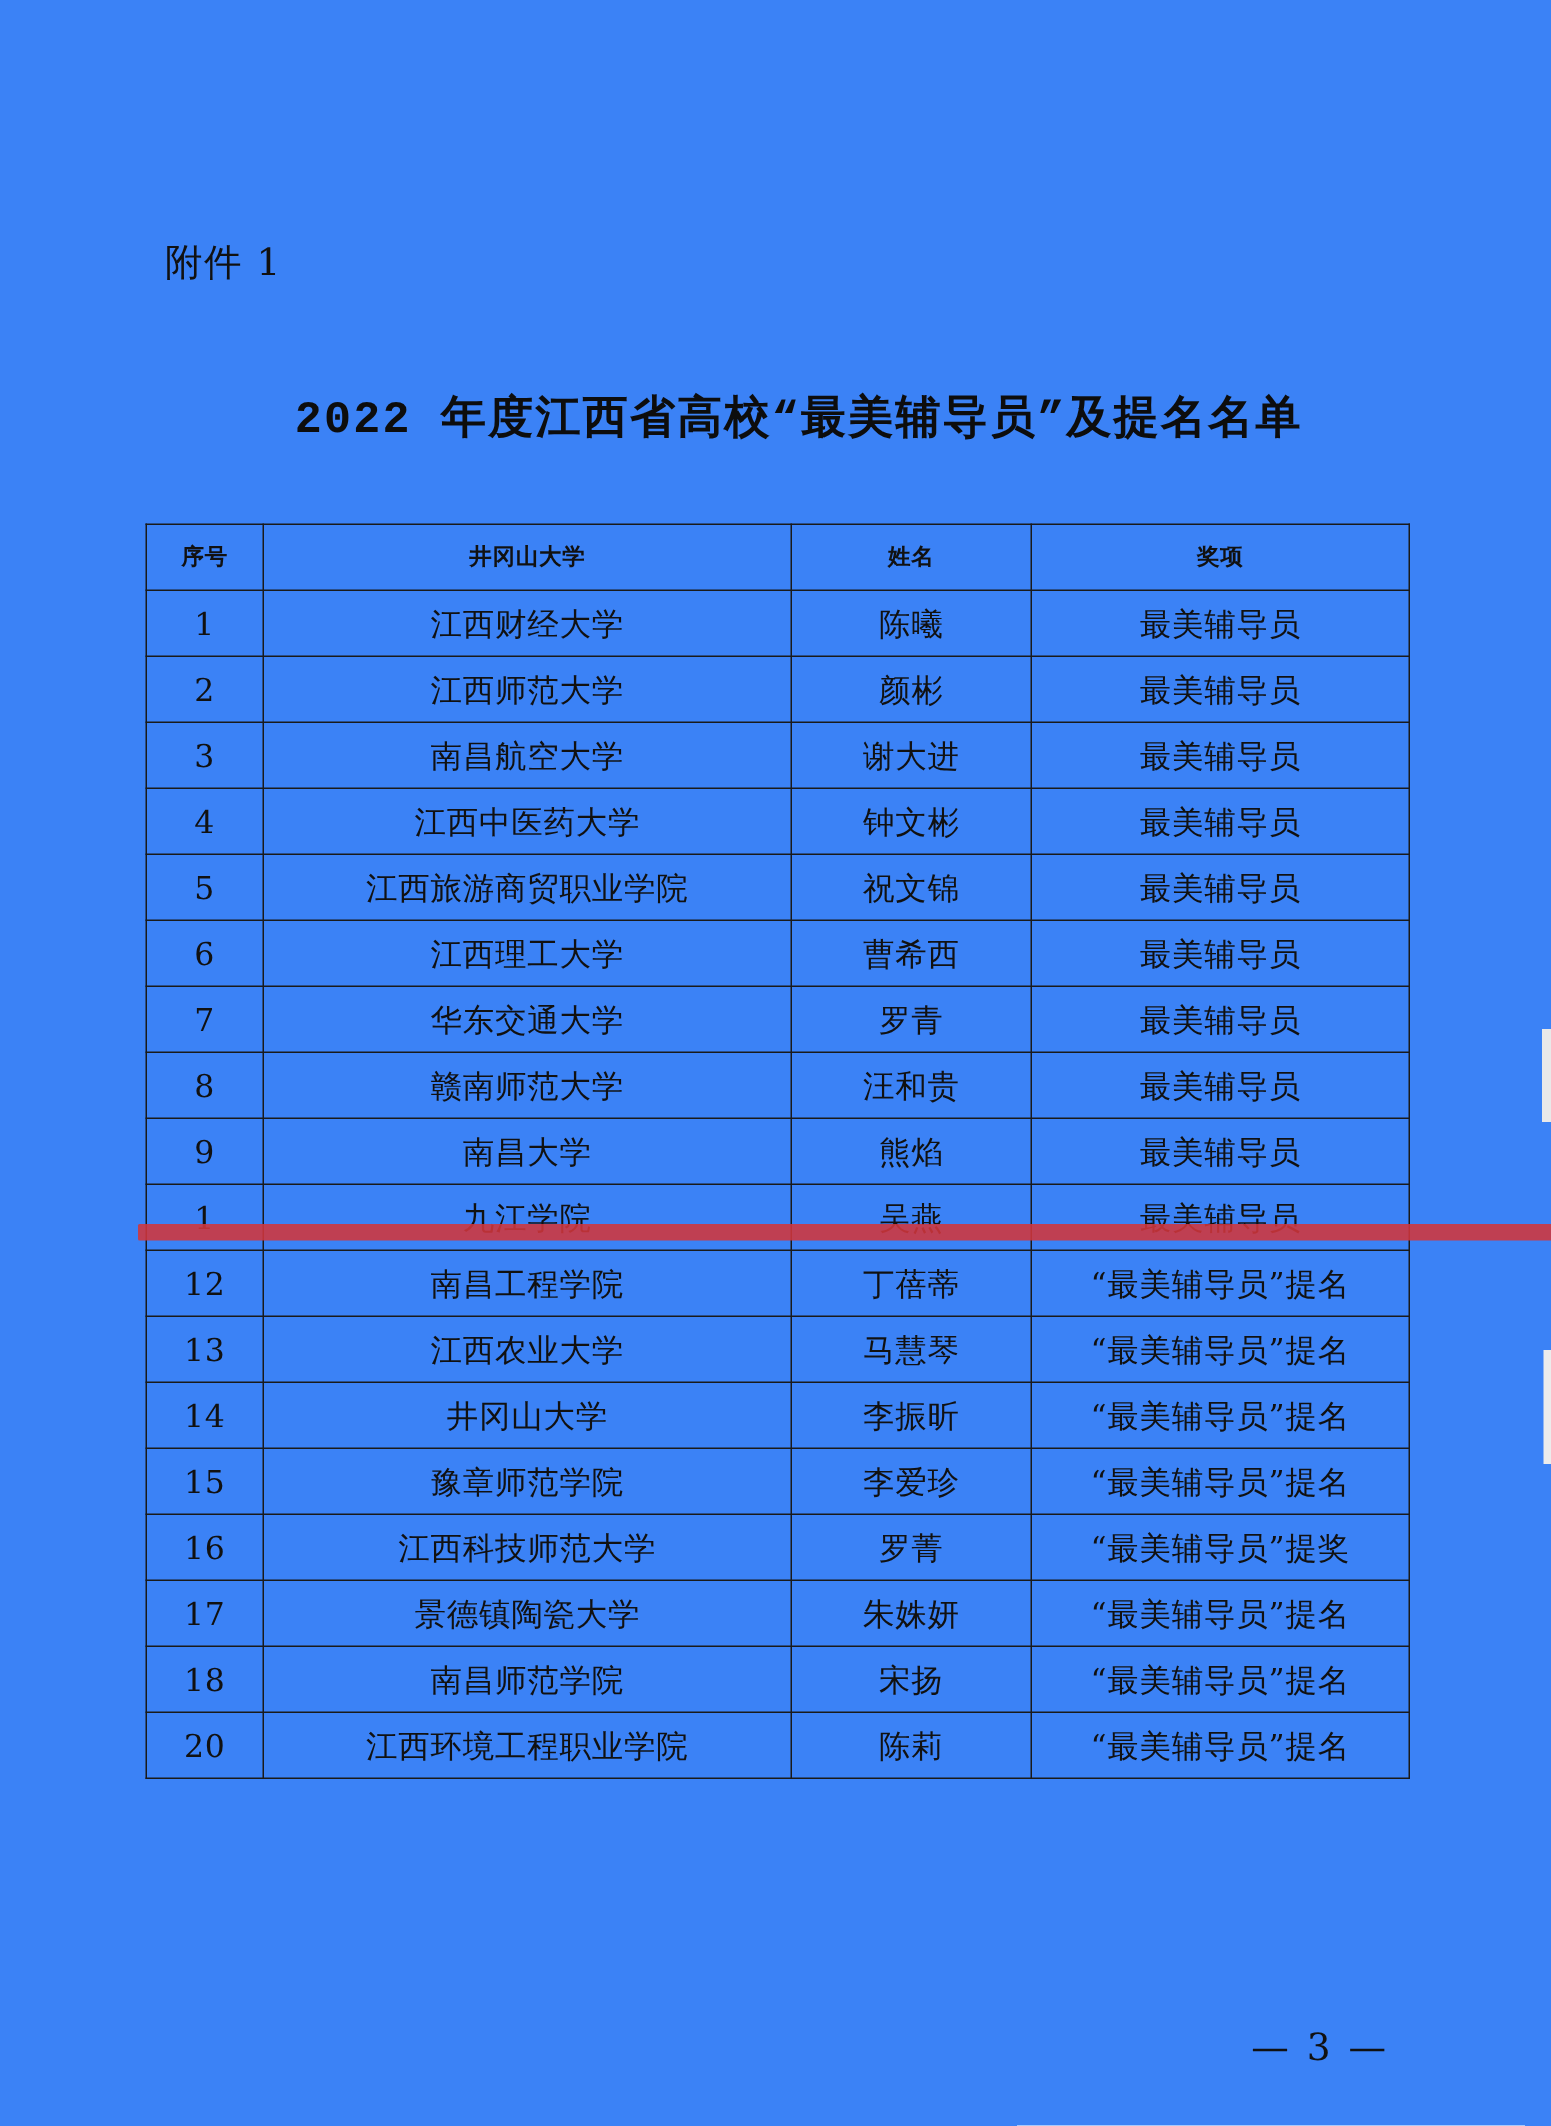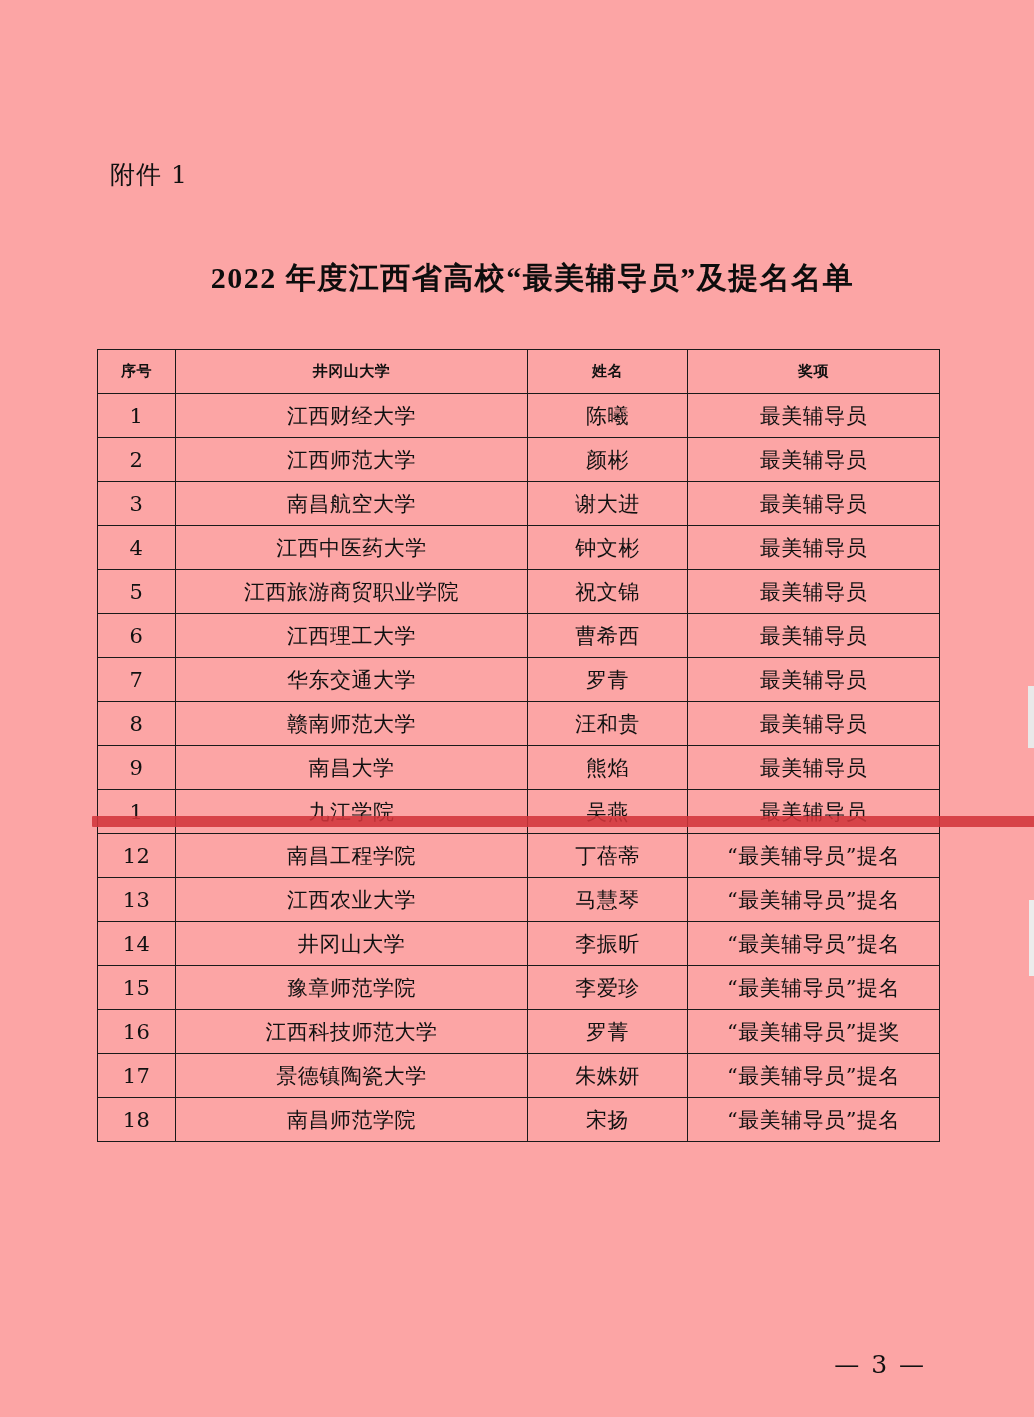--- a/index.html
+++ b/index.html
@@ -12,21 +12,21 @@
     height: 1417px;
     position: relative;
     font-family: "DejaVu Serif", "Liberation Serif", serif;
     color: #1a1a1a;
     overflow: hidden;
   }
 
   .page {
     position: absolute;
     inset: 0;
-    background: #fca5a5;
+    background: #3b82f6;
   }
 
   .attachment-label {
     position: absolute;
     left: 110px;
     top: 158px;
     font-size: 25px;
     letter-spacing: 1px;
     font-family: "DejaVu Serif", "Liberation Serif", serif;
     color: #111;
@@ -35,21 +35,21 @@
   .doc-title {
     position: absolute;
     left: 0;
     right: 0;
     top: 258px;
     text-align: center;
     font-size: 30px;
     font-weight: bold;
     letter-spacing: 1.5px;
     color: #0d0d0d;
-    font-family: Liberation Serif, serif;
+    font-family: Liberation Mono, monospace;
     padding-left: 31px;
   }
 
   .table-wrap {
     position: absolute;
     left: 97px;
     top: 349px;
     width: 842px;
   }
 
@@ -252,20 +252,26 @@
             <td class="school">景德镇陶瓷大学</td>
             <td class="name">朱姝妍</td>
             <td class="award">“最美辅导员”提名</td>
           </tr>
           <tr>
             <td class="idx">18</td>
             <td class="school">南昌师范学院</td>
             <td class="name">宋扬</td>
             <td class="award">“最美辅导员”提名</td>
           </tr>
+          <tr>
+            <td class="idx">20</td>
+            <td class="school">江西环境工程职业学院</td>
+            <td class="name">陈莉</td>
+            <td class="award">“最美辅导员”提名</td>
+          </tr>
         </tbody>
     </table>
   </div>
 
   <div class="red-line"></div>
 
   <div class="edge-right-1"></div>
   <div class="edge-right-2"></div>
 
   <div class="page-number">— 3 —</div>

